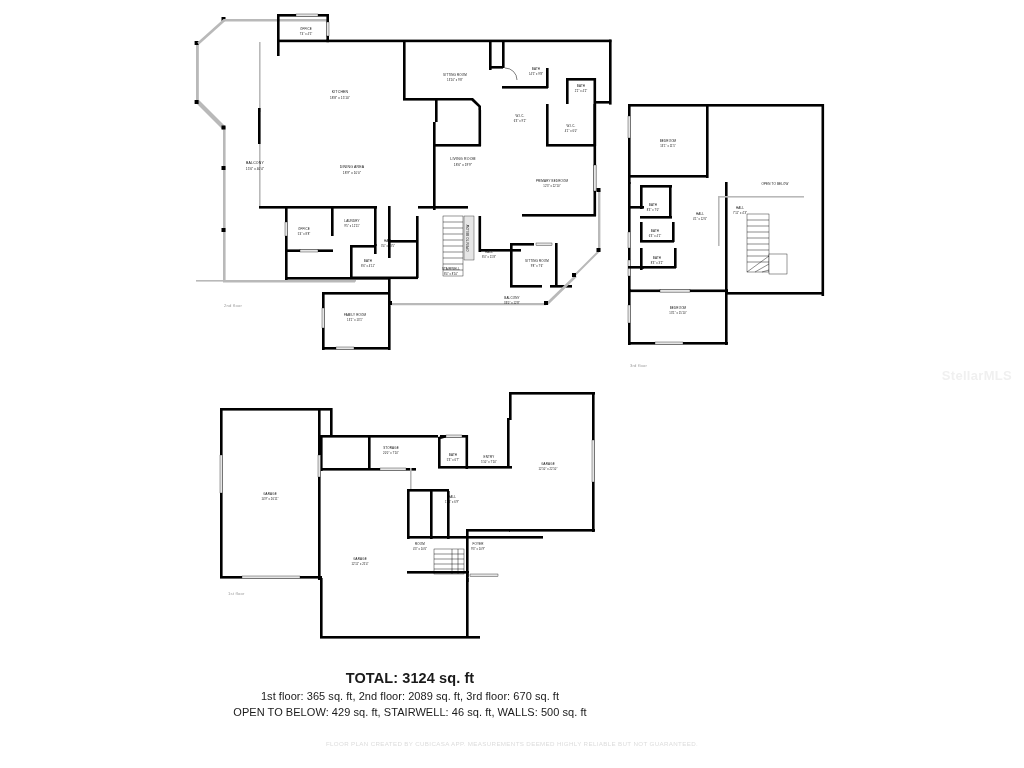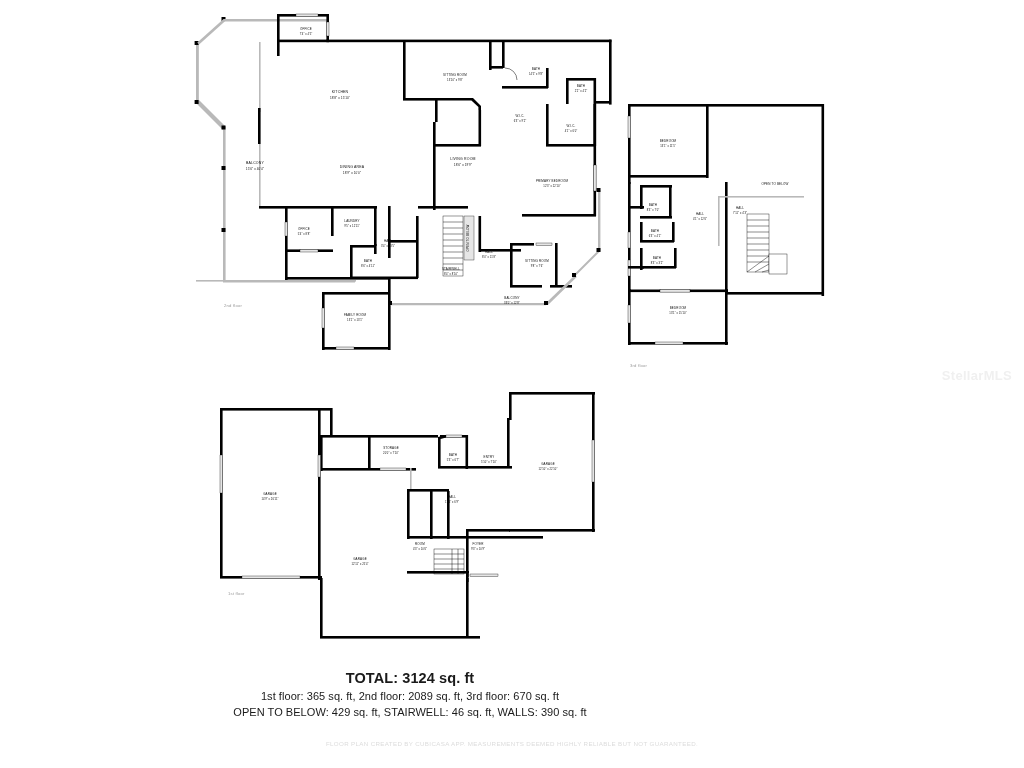--- a/index.html
+++ b/index.html
@@ -498,16 +498,16 @@
     <text class="floor-tag" x="228" y="595">1st floor</text>
   </g>
 
 </svg>
 
 <div class="wm">StellarMLS</div>
 
 <div class="summary">
   <div class="total">TOTAL: 3124 sq. ft</div>
   <div class="ln">1st floor: 365 sq. ft, 2nd floor: 2089 sq. ft, 3rd floor: 670 sq. ft</div>
-  <div class="ln">OPEN TO BELOW: 429 sq. ft, STAIRWELL: 46 sq. ft, WALLS: 390 sq. ft</div>
+  <div class="ln">OPEN TO BELOW: 429 sq. ft, STAIRWELL: 46 sq. ft, WALLS: 500 sq. ft</div>
 </div>
 
 <div class="disclaimer">FLOOR PLAN CREATED BY CUBICASA APP. MEASUREMENTS DEEMED HIGHLY RELIABLE BUT NOT GUARANTEED.</div>
 
 </body></html>

